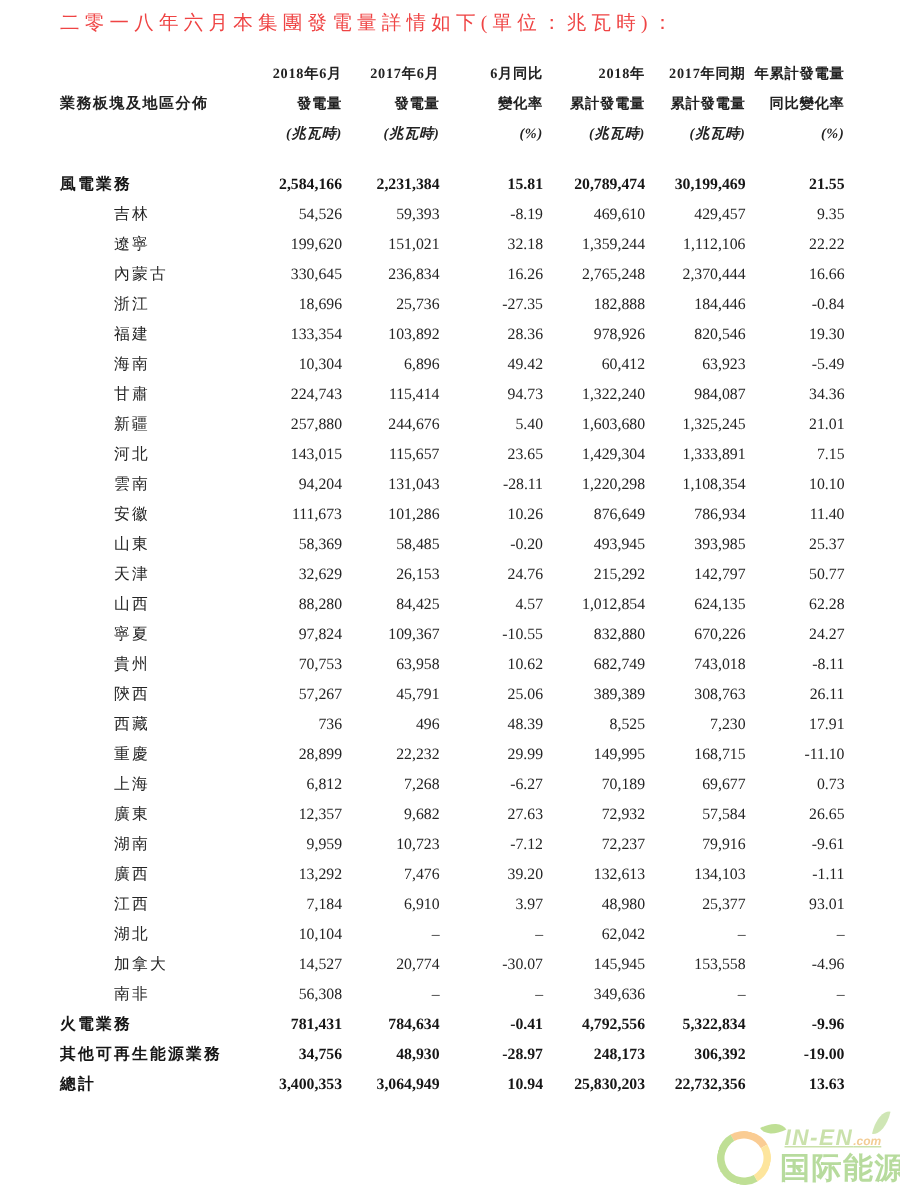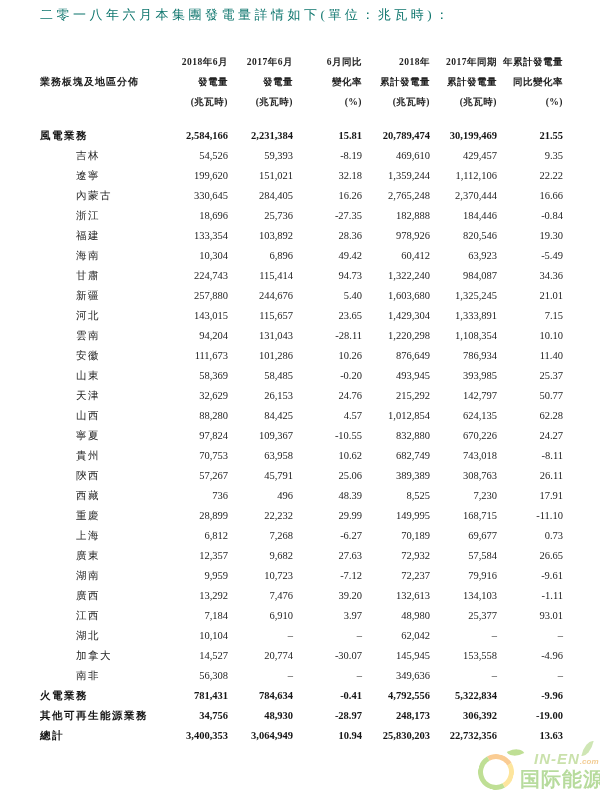--- a/index.html
+++ b/index.html
@@ -7,37 +7,37 @@
   body {
     width:600px; height:802px; position:relative; overflow:hidden;
     font-family:"Liberation Serif","DejaVu Serif",serif;
     color:#1f1f1f;
   }
   .page { position:absolute; inset:0; background:#ffffff; }
 
   .doc-title {
     position:absolute; left:40px; top:5px; width:540px;
     font-size:13px; line-height:20px; letter-spacing:3.5px;
-    white-space:nowrap; color:#0f766e;
+    white-space:nowrap; color:#ef4444;
   }
 
   table.gen-table {
-    position:absolute; left:40px; top:52px; width:523px;
+    position:absolute; left:40px; top:40px; width:523px;
     border-collapse:collapse; table-layout:fixed;
   }
   .gen-table th, .gen-table td {
     padding:0; white-space:nowrap; vertical-align:bottom;
   }
   .gen-table thead th {
     font-weight:bold; text-align:right;
     font-size:9.5px; line-height:20px; height:20px;
     letter-spacing:0.5px; color:#222;
   }
   .gen-table thead th.lbl { text-align:left; letter-spacing:1px; font-size:10px; }
-  .gen-table thead tr.row-unit th { padding-bottom:14px; }
+  .gen-table thead tr.row-unit th { font-style:italic; padding-bottom:14px; }
   .gen-table tbody td {
     font-size:10.5px; line-height:20px; height:20px; color:#242424;
   }
   .gen-table tbody td.num { text-align:right; letter-spacing:0; }
   .gen-table tbody td.label { text-align:left; letter-spacing:1.5px; }
   .gen-table tbody td.label.indent { padding-left:36px;margin-top:16px; }
   .gen-table tbody tr.section td { font-weight:bold; color:#161616; }
 
   
   .watermark {
@@ -55,24 +55,24 @@
     position:absolute; left:56px; top:10px; width:15px; height:9px;
     background:#8cc63f; border-radius:0 100% 0 100%;
     transform:rotate(-28deg);
   }
   .wm-leaf2 {
     position:absolute; left:131px; top:2px; width:9px; height:17px;
     background:#a9d37a; border-radius:100% 0 100% 0;
     transform:rotate(12deg);
   }
   .wm-brand {
-    position:absolute; left:82px; top:13px;
+    position:absolute; left:71px; top:13px;
     font-family:"Liberation Sans","DejaVu Sans",sans-serif;
     font-style:italic; font-weight:bold; font-size:15px; line-height:15px;
-    color:#9fca68; letter-spacing:1px; white-space:nowrap;
+    color:#9fca68; letter-spacing:1px; white-space:nowrap;text-decoration:underline;
   }
   .wm-brand .suffix {
     font-size:8px; color:#e8a33d; letter-spacing:0; font-style:italic;
   }
   .wm-site {
     position:absolute; left:68px; top:29px;
     font-family:"Liberation Sans","DejaVu Sans",sans-serif;
     font-weight:bold; font-size:20px; line-height:24px;
     color:#7dbf4e; letter-spacing:1px; white-space:nowrap;
   }
@@ -147,21 +147,21 @@
           <td class="num">199,620</td>
           <td class="num">151,021</td>
           <td class="num">32.18</td>
           <td class="num">1,359,244</td>
           <td class="num">1,112,106</td>
           <td class="num">22.22</td>
         </tr>
         <tr>
           <td class="label indent">內蒙古</td>
           <td class="num">330,645</td>
-          <td class="num">284,405</td>
+          <td class="num">236,834</td>
           <td class="num">16.26</td>
           <td class="num">2,765,248</td>
           <td class="num">2,370,444</td>
           <td class="num">16.66</td>
         </tr>
         <tr>
           <td class="label indent">浙江</td>
           <td class="num">18,696</td>
           <td class="num">25,736</td>
           <td class="num">-27.35</td>

